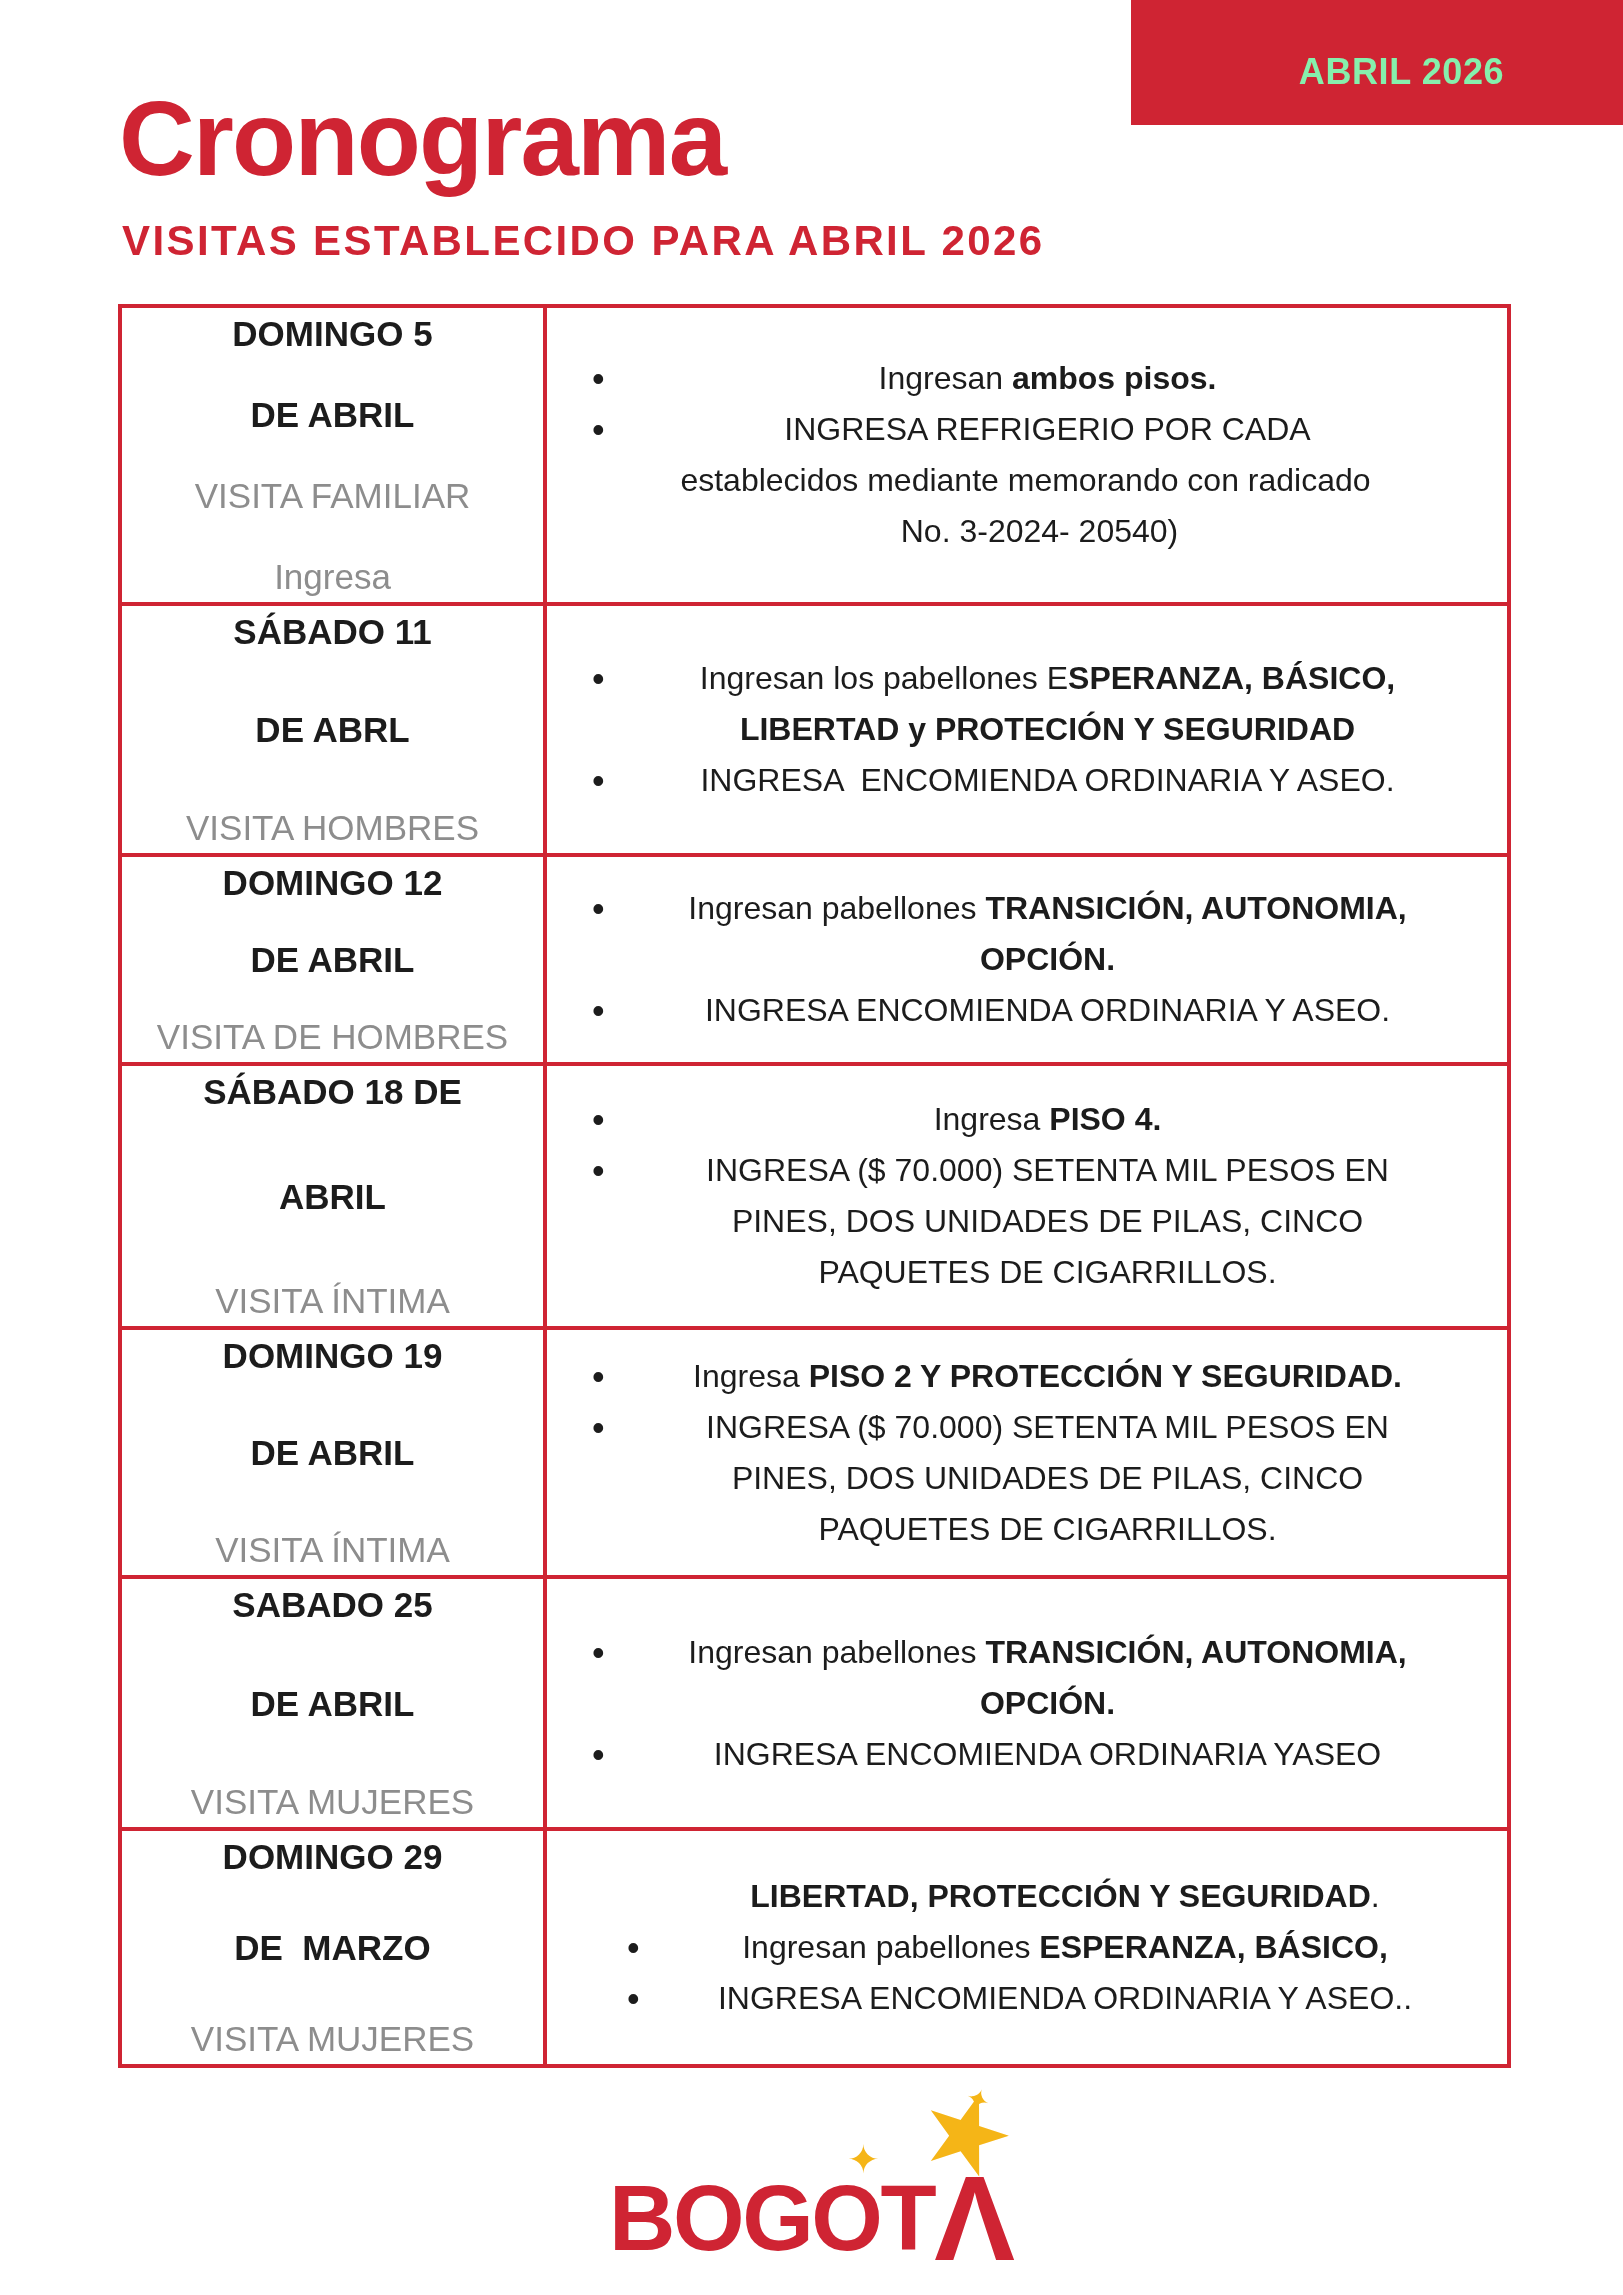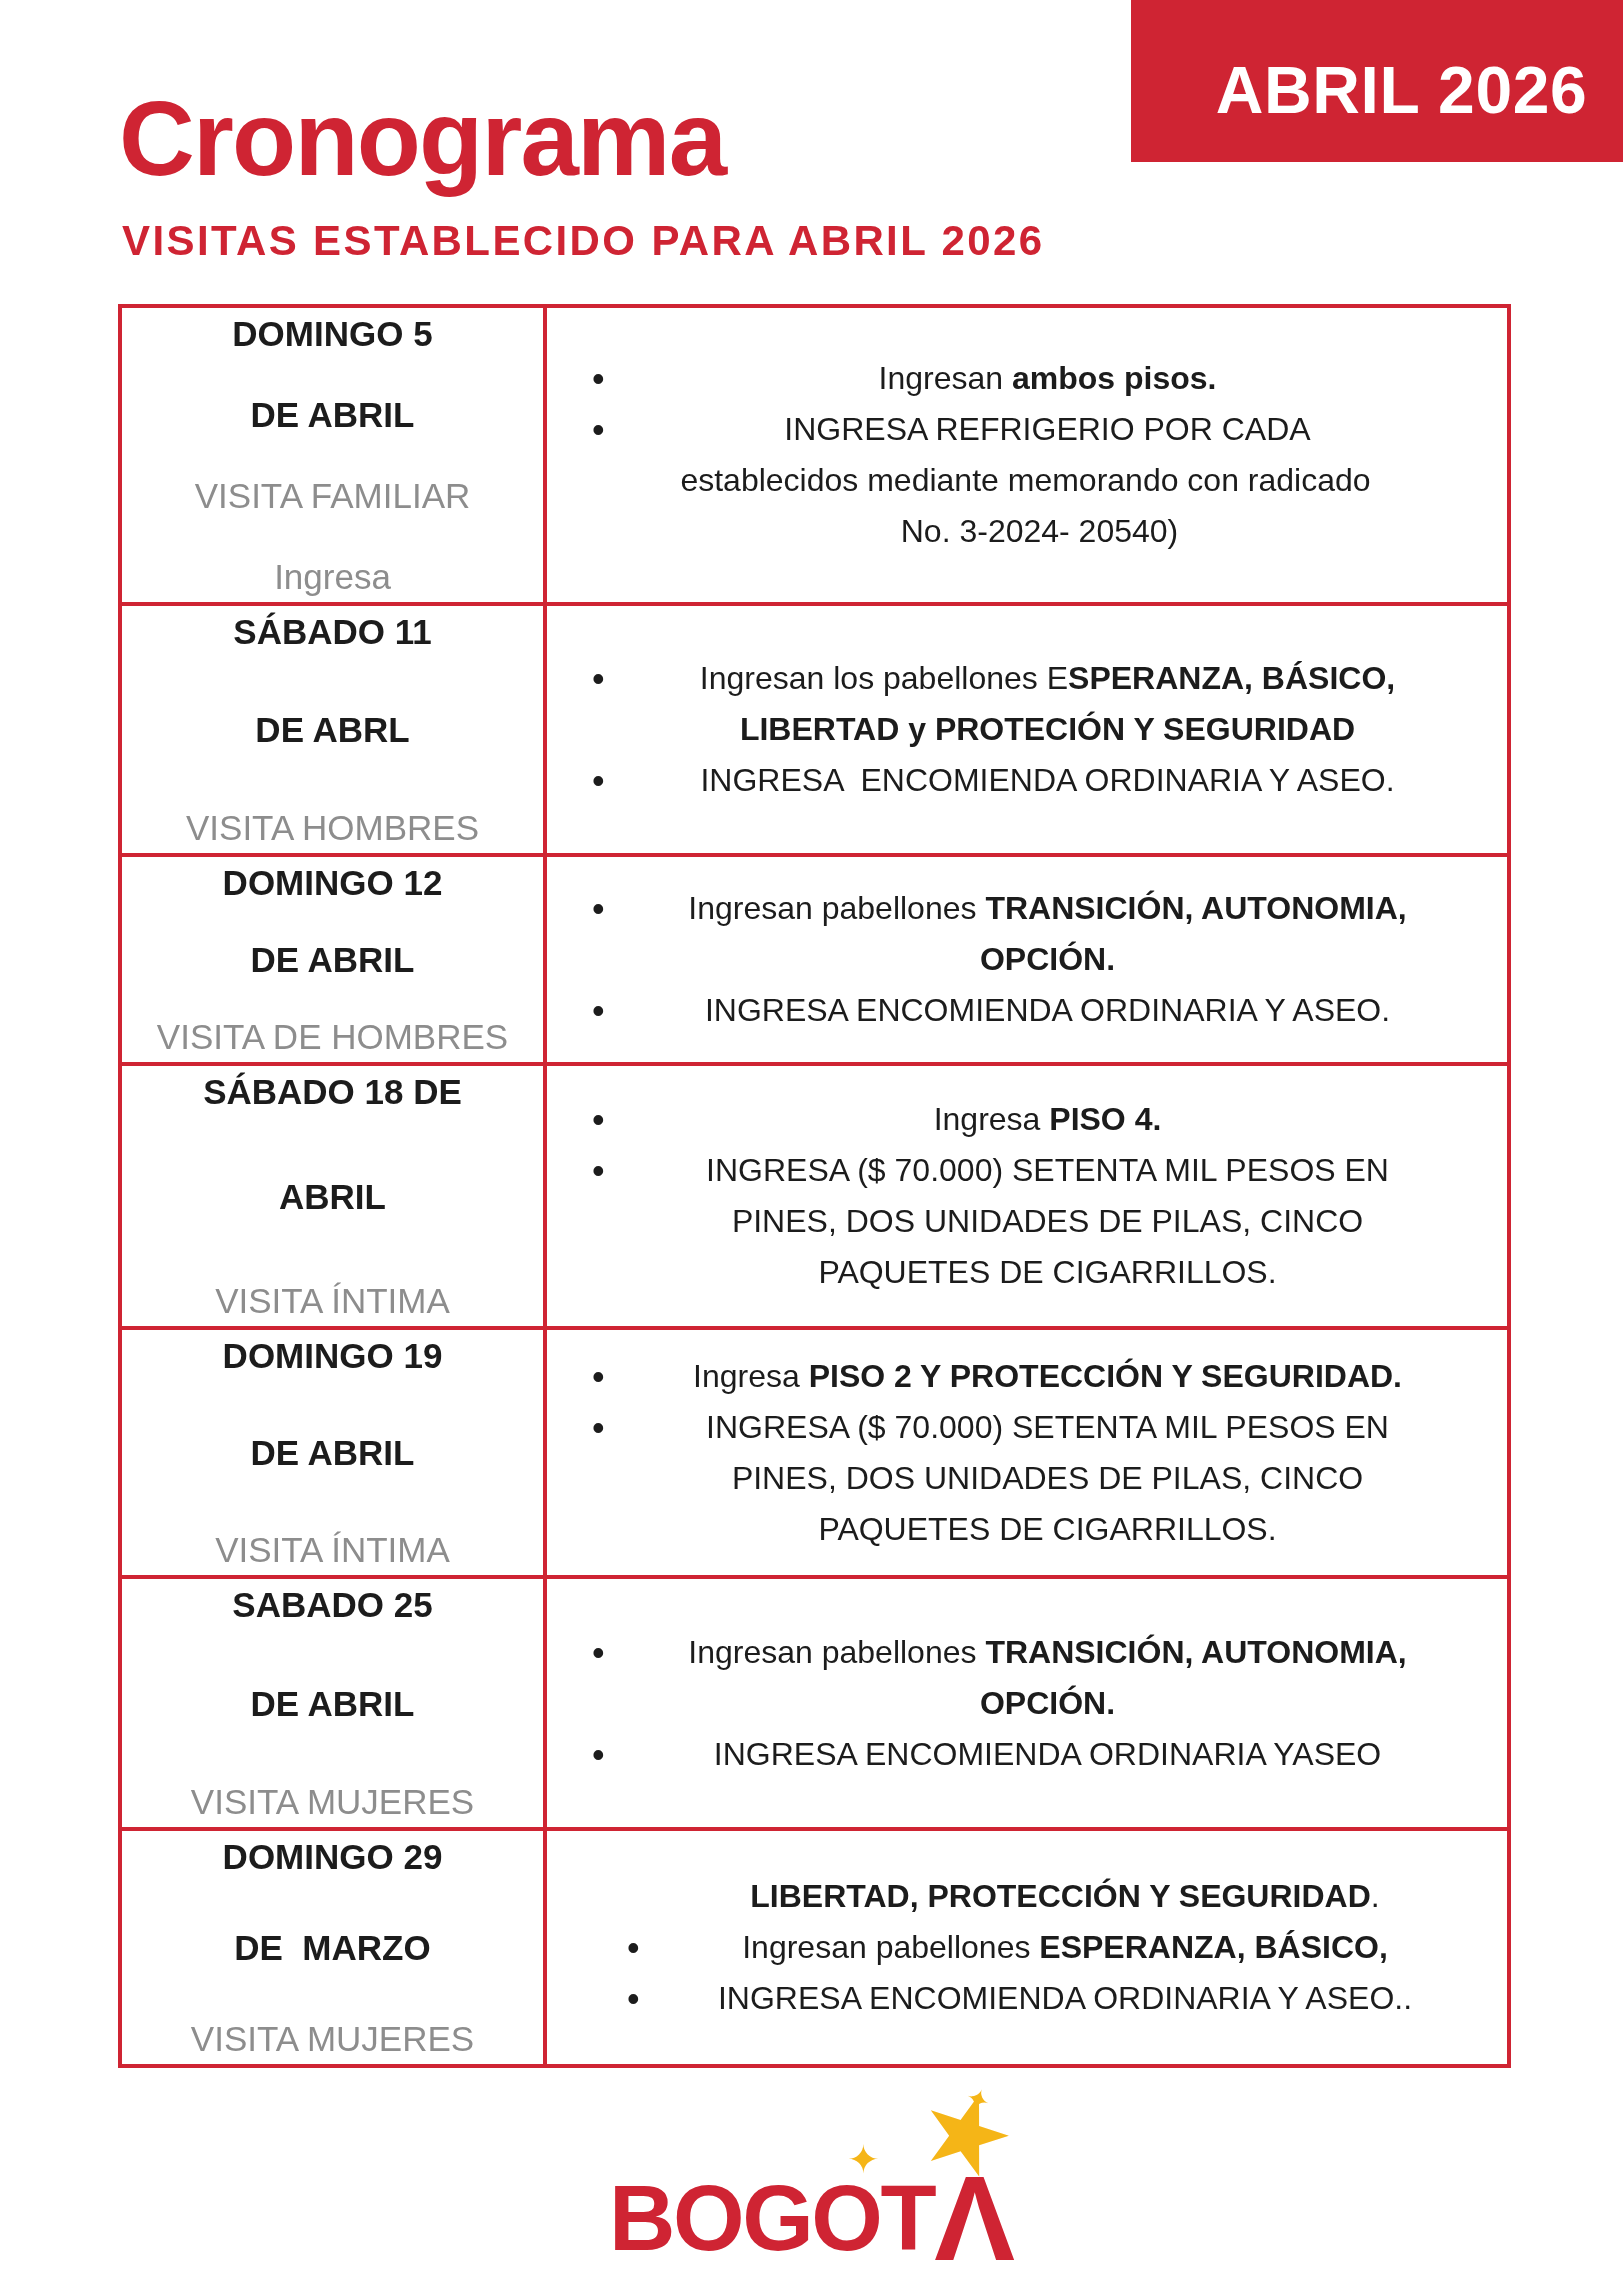--- a/index.html
+++ b/index.html
@@ -10,25 +10,25 @@
     --star-yellow:#F5B517;
     --white:#FFFFFF;
   }
   html,body{margin:0;padding:0;background:var(--white);}
   body{
     width:1623px;height:2295px;position:relative;overflow:hidden;
     font-family:"Liberation Sans","DejaVu Sans",sans-serif;color:var(--ink);
   }
   
   .month-badge{
-    position:absolute;left:1131px;top:0;width:492px;height:162px;
-    background:var(--red);color:#ffffff;
+    position:absolute;left:1131px;top:0;width:492px;height:125px;
+    background:var(--red);color:#86efac;
     display:flex;align-items:center;justify-content:center;
     box-sizing:border-box;padding:18.4px 0 0 49px;
-    font-size:66px;font-weight:700;letter-spacing:0.6px;white-space:nowrap;
+    font-size:36px;font-weight:700;letter-spacing:0.6px;white-space:nowrap;
   }
   .title{
     position:absolute;left:119px;top:86px;margin:0;
     font-size:105px;font-weight:700;letter-spacing:-1.8px;line-height:1;
     color:var(--red);white-space:nowrap;
   }
   .subtitle{
     position:absolute;left:122px;top:218px;
     font-size:42px;font-weight:700;letter-spacing:2.4px;line-height:1.1;
     color:var(--red);white-space:nowrap;

